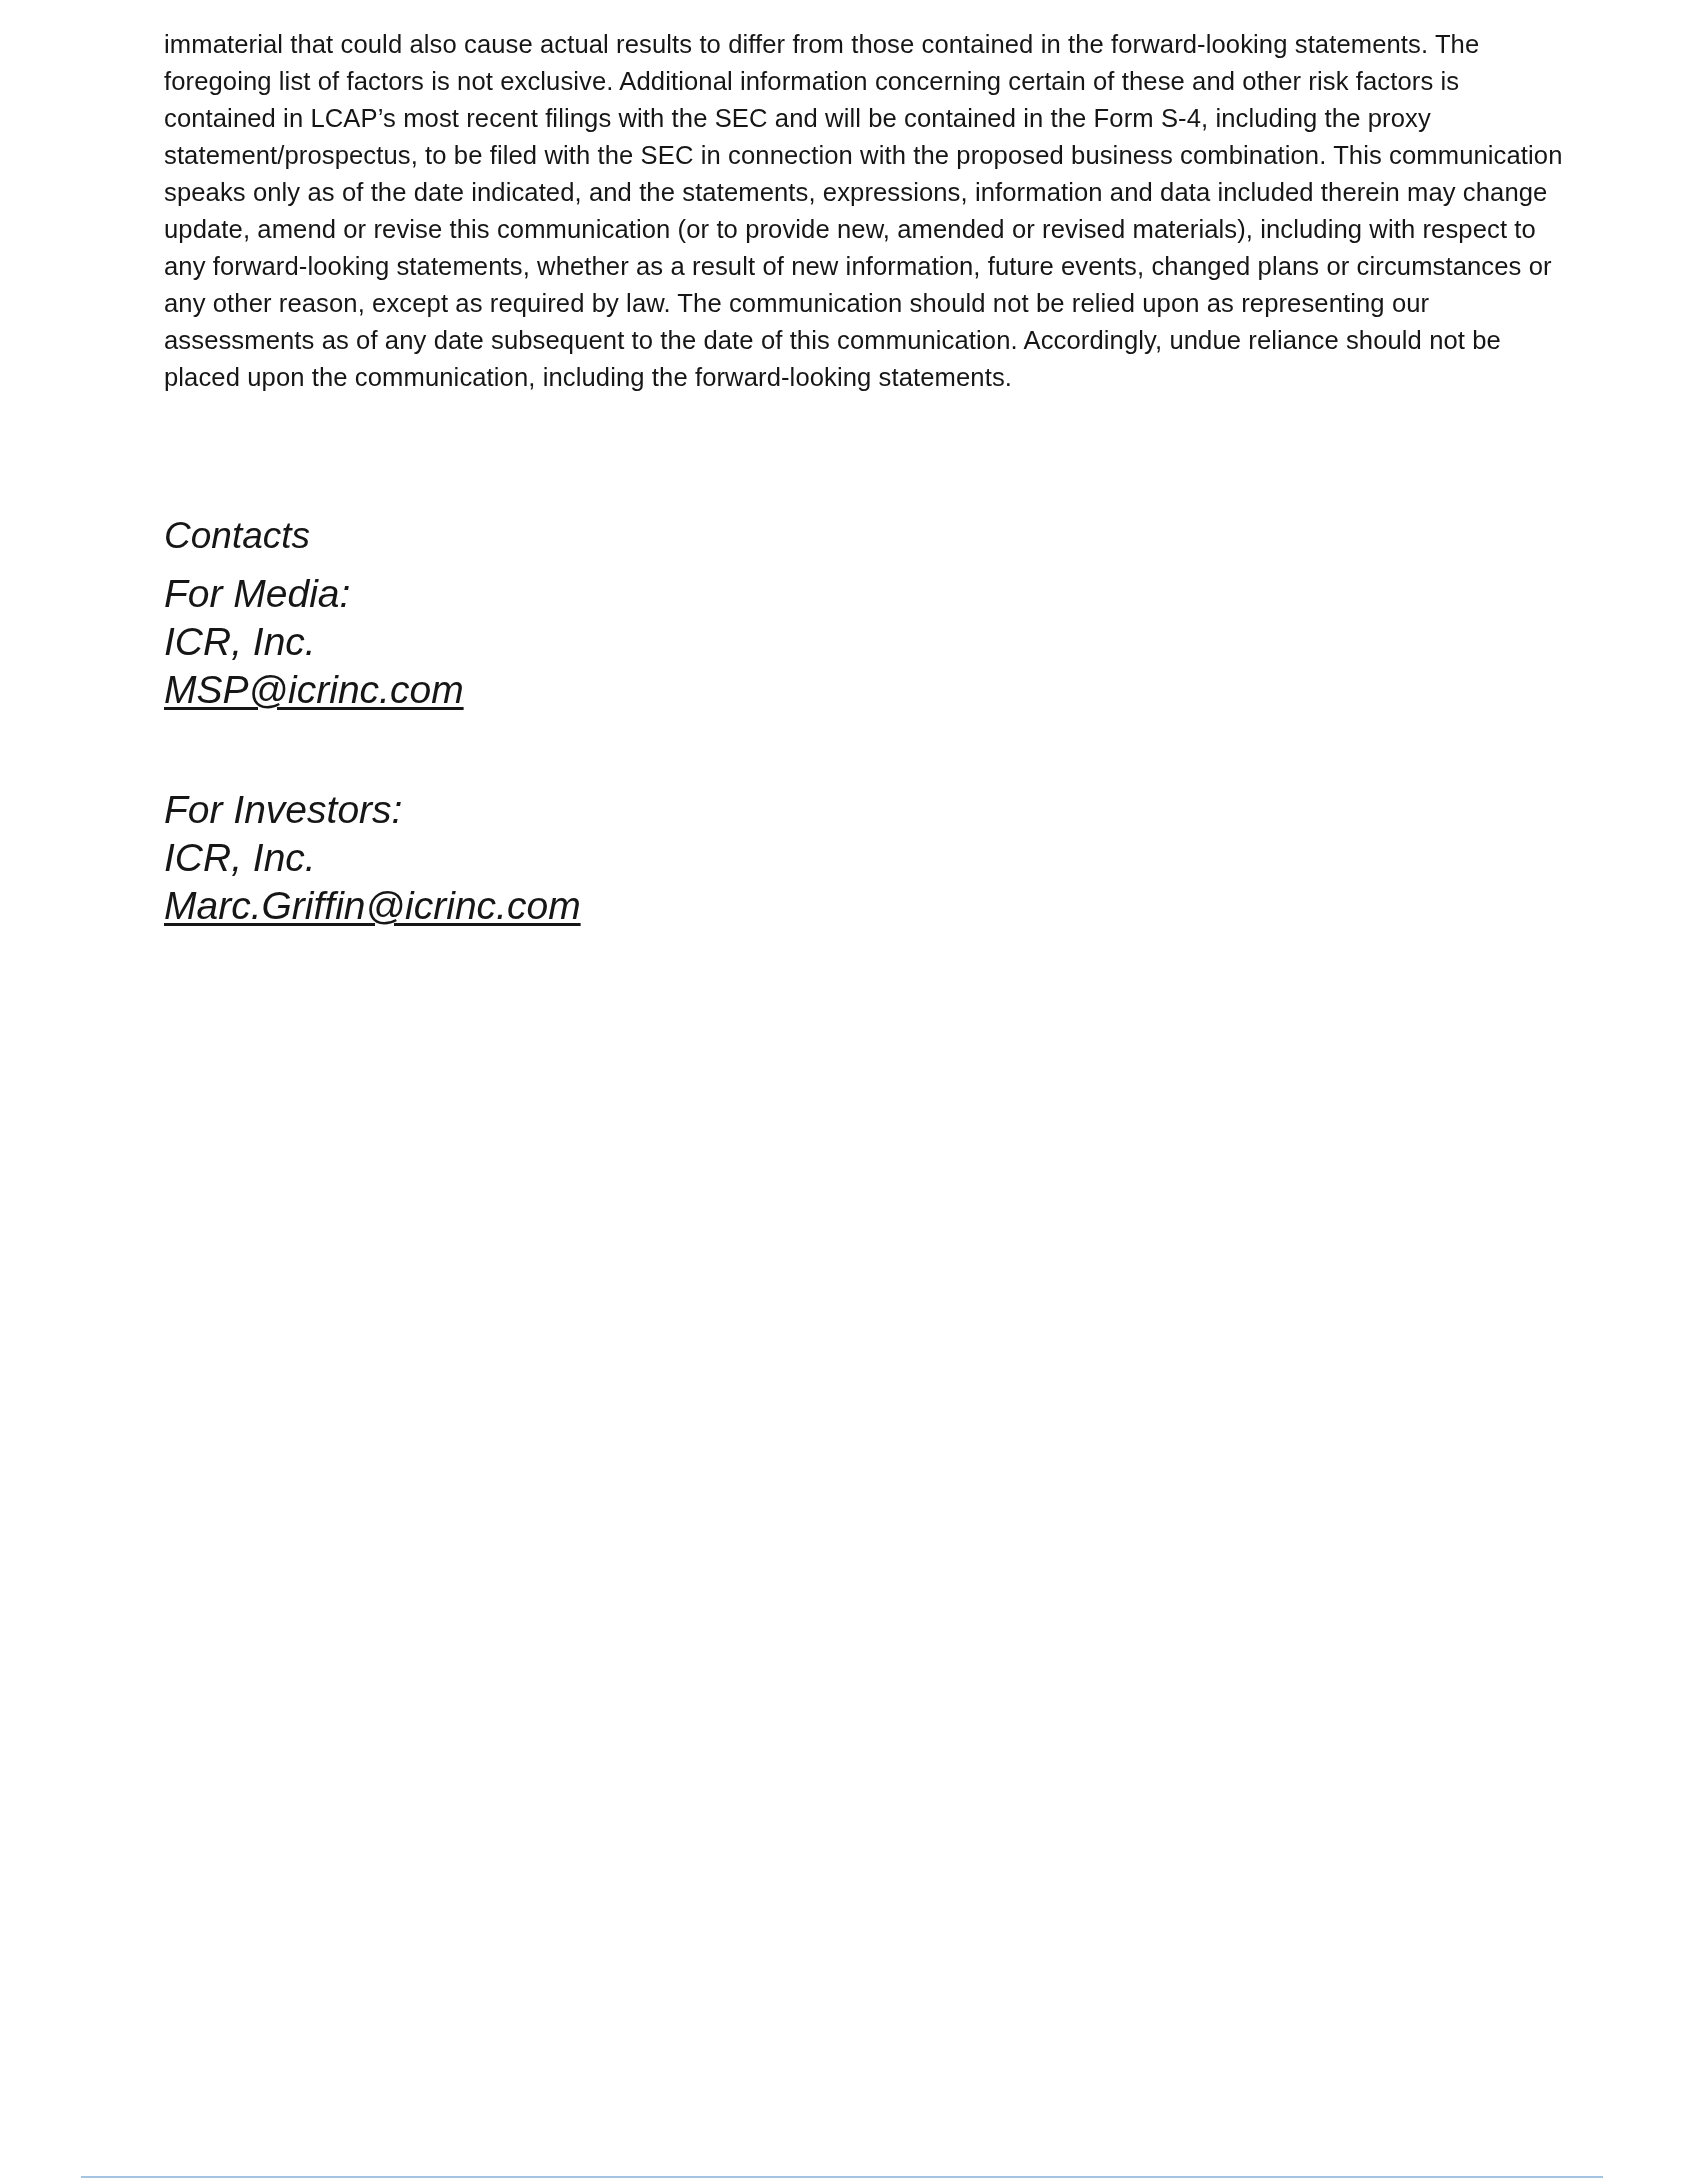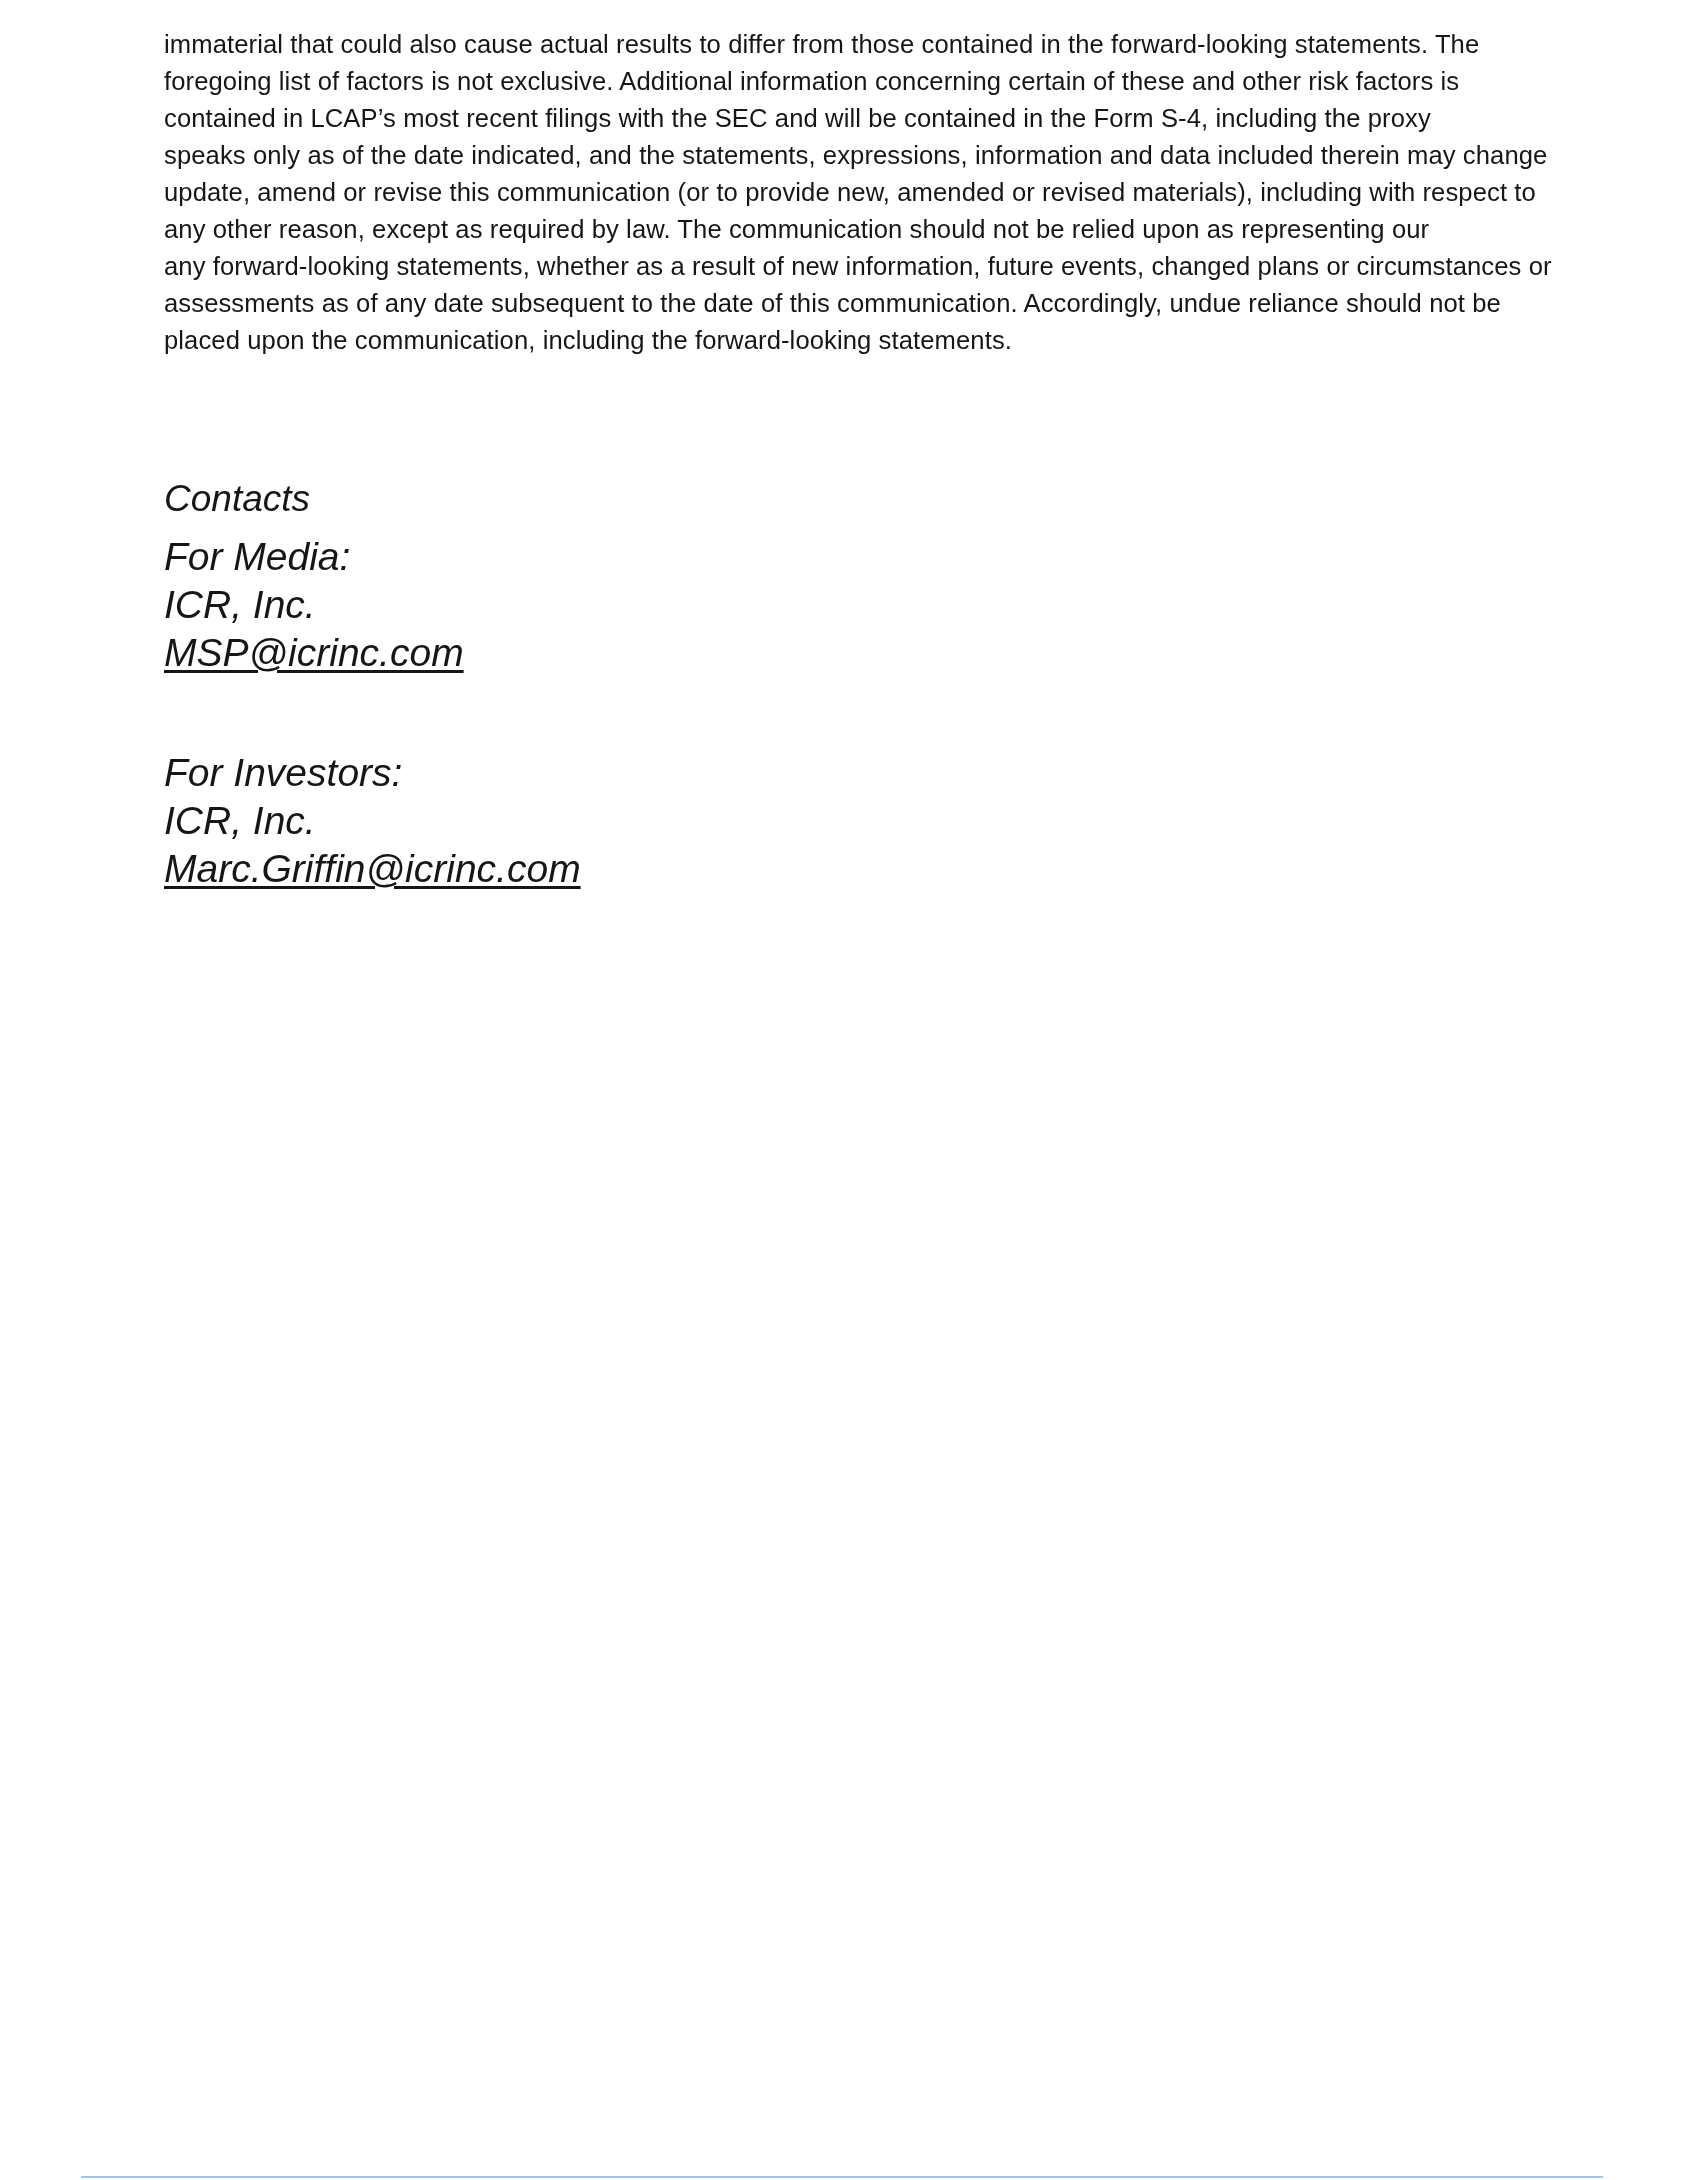--- a/index.html
+++ b/index.html
@@ -71,24 +71,25 @@
 </style>
 </head>
 <body style="background: rgb(255, 255, 255); color: rgb(22, 22, 22);">
 
 <div class="page-content">
 
   <div class="disclaimer">
       <div class="line">immaterial that could also cause actual results to differ from those contained in the forward-looking statements. The</div>
       <div class="line">foregoing list of factors is not exclusive. Additional information concerning certain of these and other risk factors is</div>
       <div class="line">contained in LCAP’s most recent filings with the SEC and will be contained in the Form S-4, including the proxy</div>
+      <div class="line">statement/prospectus, to be filed with the SEC in connection with the proposed business combination. This communication</div>
       <div class="line">speaks only as of the date indicated, and the statements, expressions, information and data included therein may change</div>
       <div class="line">update, amend or revise this communication (or to provide new, amended or revised materials), including with respect to</div>
+      <div class="line">any forward-looking statements, whether as a result of new information, future events, changed plans or circumstances or</div>
       <div class="line">any other reason, except as required by law. The communication should not be relied upon as representing our</div>
-      <div class="line">any forward-looking statements, whether as a result of new information, future events, changed plans or circumstances or</div>
       <div class="line">assessments as of any date subsequent to the date of this communication. Accordingly, undue reliance should not be</div>
       <div class="line">placed upon the communication, including the forward-looking statements.</div>
     </div>
 
   <section class="contacts">
     <h2 class="contacts-heading">Contacts</h2>
 
     <div class="contact-block media">
       <div class="contact-line">For Media:</div>
       <div class="contact-line">ICR, Inc.</div>

